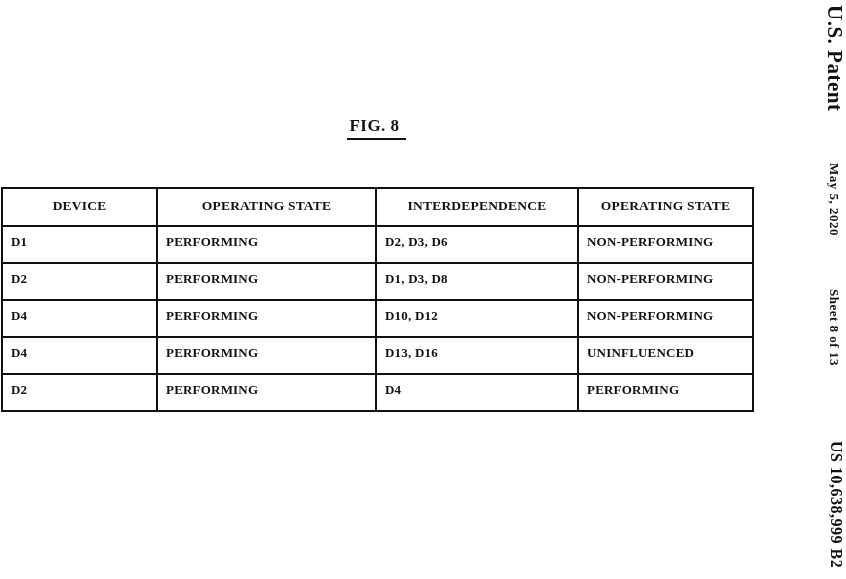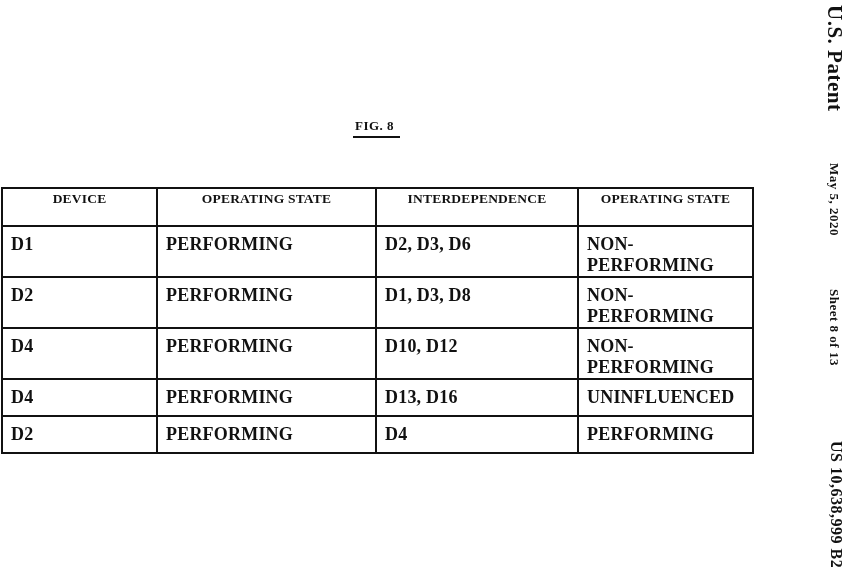--- a/index.html
+++ b/index.html
@@ -32,21 +32,21 @@
   
   .fig-title-wrap {
     position: absolute;
     top: 116px;
     left: 0;
     width: 753px;
     text-align: center;
   }
   .fig-title {
     display: inline-block;
-    font-size: 13px;
+    font-size: 17px;
     font-weight: bold;
     letter-spacing: 0.5px;
     border-bottom: 2px solid #111111;
     padding: 0 6px 2px 2px;
   }
 
   
   table.state-table {
     position: absolute;
     top: 187px;
@@ -63,26 +63,26 @@
   table.state-table td {
     border: 2px solid #111111;
     font-weight: bold;
     vertical-align: top;
     background: #ffffff;
   }
   table.state-table th {
     height: 38px;
     font-size: 13.5px;
     text-align: center;
-    padding-top: 2px;
+    padding-top: 9px;
     letter-spacing: 0.2px;
   }
   table.state-table td {
     height: 37px;
-    font-size: 18px;
+    font-size: 13px;
     text-align: left;
     padding: 7px 4px 0 8px;
     letter-spacing: 0.2px;
   }
 </style>
 </head>
 <body>
 
 <div class="page">
 

